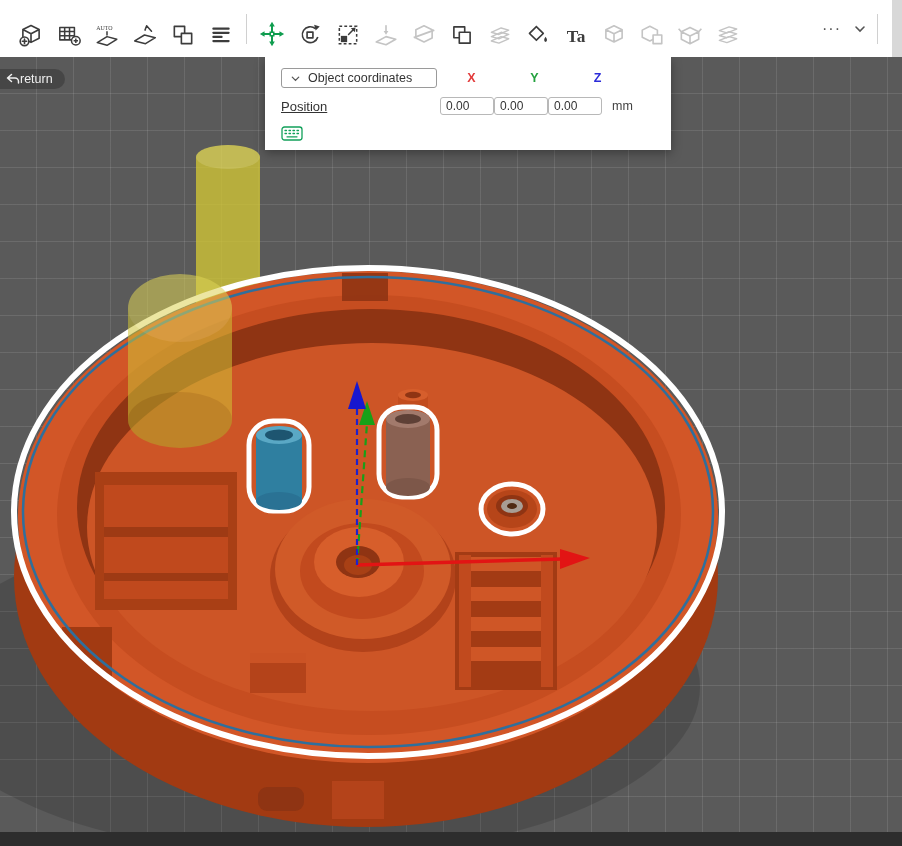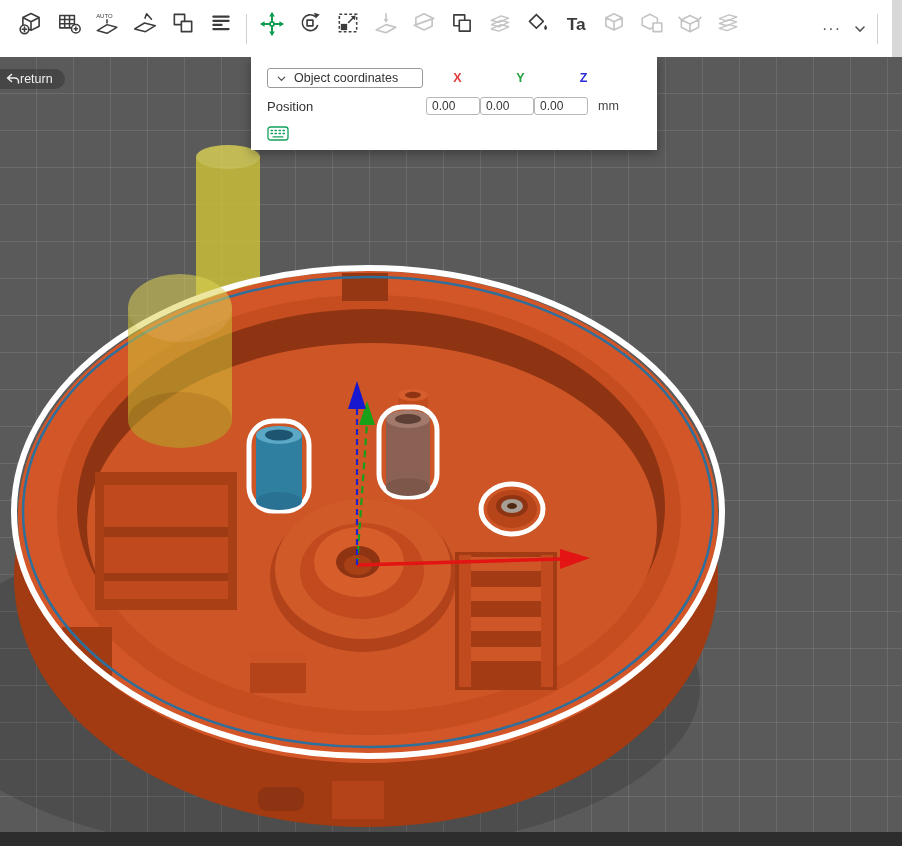--- a/index.html
+++ b/index.html
@@ -7,22 +7,22 @@
     width:902px;height:846px;overflow:hidden;
     font-family:"Liberation Sans", sans-serif;
     background:#5a5a5a;
   }
   
   .toolbar{
     height:57px;background:#ffffff;display:flex;align-items:center;
     padding-left:14px;box-sizing:border-box;position:relative;z-index:10;
   }
   .tb-btn{
-    width:34px;height:38px;display:flex;align-items:flex-start;justify-content:center;
-    margin-right:4px;border-radius:4px;cursor:pointer;color:#3c3c3c;background:none;border:none;padding:0;
+    width:34px;height:38px;display:flex;align-items:flex-end;justify-content:center;
+    margin-right:4px;border-radius:4px;cursor:pointer;color:#3c3c3c;background:none;border:none;padding:0;font-family:Liberation Serif, serif;
   }
   .tb-btn.disabled{color:#c4c4c4;}
   .tb-btn.active-green{color:#0f9d4f;}
   .tb-btn svg{display:block;}
   .tb-sep{width:1px;height:30px;background:#d0d0d0;margin:0 8px 0 4px;}
   .tb-right{margin-left:auto;display:flex;align-items:center;color:#555;}
   .tb-more{font-size:16px;letter-spacing:1px;color:#555;background:none;border:none;cursor:pointer;padding:0 6px;}
   .tb-chev{background:none;border:none;cursor:pointer;color:#555;padding:0 6px;display:flex;align-items:center;}
   .win-edge{width:10px;height:57px;background:#d8d8d8;margin-left:6px;}
 
@@ -39,35 +39,35 @@
     position:absolute;left:0;bottom:0;width:100%;height:14px;background:#2d2d2d;z-index:4;
   }
   .return-btn{
     position:absolute;left:0;top:12px;z-index:6;display:flex;align-items:center;
     background:rgba(25,25,25,0.30);color:#f0f0f0;font-size:12.5px;
     padding:3px 12px 3px 6px;border-radius:0 13px 13px 0;cursor:pointer;border:none;
   }
 
   
   .coord-panel{
-    position:absolute;left:251px;top:0;width:406px;z-index:8;
+    position:absolute;left:265px;top:0;width:406px;z-index:8;
     background:#ffffff;box-shadow:0 3px 10px rgba(0,0,0,0.35);
     padding:11px 14px 8px 16px;box-sizing:border-box;
   }
   .cp-row{display:flex;align-items:center;}
   .cp-dropdown{
     width:156px;height:20px;border:1px solid #9a9a9a;border-radius:3px;background:#fff;
     display:flex;align-items:center;gap:7px;padding:0 8px;box-sizing:border-box;
     font-size:12.5px;color:#333;cursor:pointer;
   }
   .cp-head-spacer{width:3px;}
   .axis-cell{width:63px;text-align:center;font-size:12.5px;font-weight:bold;}
   .axis-x{color:#e23c3c;} .axis-y{color:#23a13e;} .axis-z{color:#2b2bd9;}
   .cp-pos-row{margin-top:9px;}
-  .cp-pos-label{width:159px;font-size:13px;color:#333;}
+  .cp-pos-label{width:159px;font-size:13px;color:#333;text-decoration:underline;}
   .cp-input{
     width:54px;height:18px;border:1px solid #b8b8b8;border-radius:3px;
     font-size:12px;color:#333;padding:1px 5px;box-sizing:border-box;
     font-family:"Liberation Sans", sans-serif;
   }
   .cp-unit{font-size:12.5px;color:#444;margin-left:10px;}
   .cp-kb-row{margin-top:9px;height:18px;}
   .cp-kb{cursor:pointer;background:none;border:none;padding:0;color:#12a05a;display:flex;}
 </style>
 </head>

